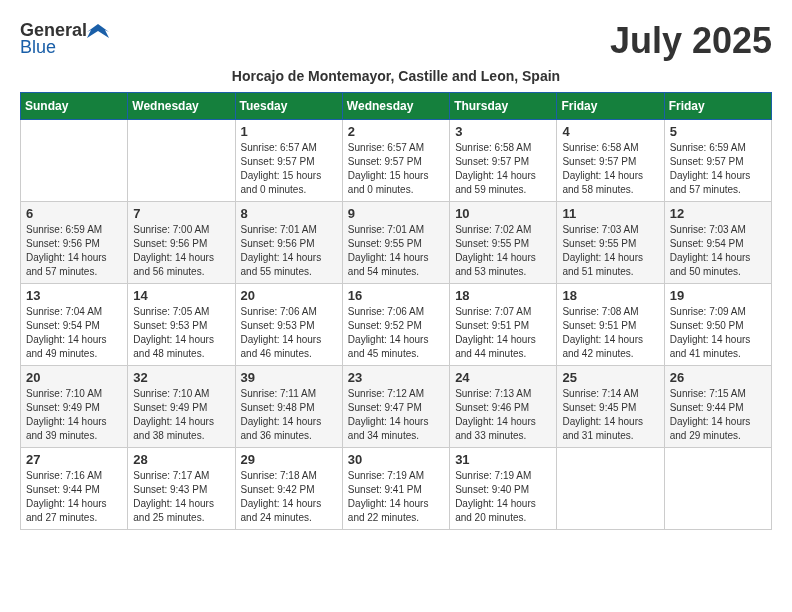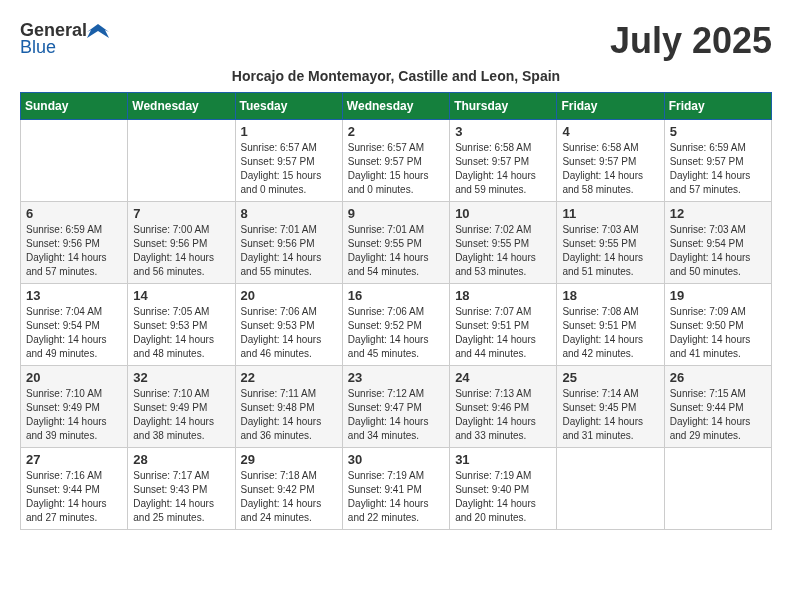--- a/index.html
+++ b/index.html
@@ -203,21 +203,21 @@
       <tr class="row-even">
         <td>
           <div class="day-num">20</div>
           <div class="day-info">Sunrise: 7:10 AM<br>Sunset: 9:49 PM<br>Daylight: 14 hours and 39 minutes.</div>
         </td>
         <td>
           <div class="day-num">32</div>
           <div class="day-info">Sunrise: 7:10 AM<br>Sunset: 9:49 PM<br>Daylight: 14 hours and 38 minutes.</div>
         </td>
         <td>
-          <div class="day-num">22</div>
+          <div class="day-num">39</div>
           <div class="day-info">Sunrise: 7:11 AM<br>Sunset: 9:48 PM<br>Daylight: 14 hours and 36 minutes.</div>
         </td>
         <td>
           <div class="day-num">23</div>
           <div class="day-info">Sunrise: 7:12 AM<br>Sunset: 9:47 PM<br>Daylight: 14 hours and 34 minutes.</div>
         </td>
         <td>
           <div class="day-num">24</div>
           <div class="day-info">Sunrise: 7:13 AM<br>Sunset: 9:46 PM<br>Daylight: 14 hours and 33 minutes.</div>
         </td>

